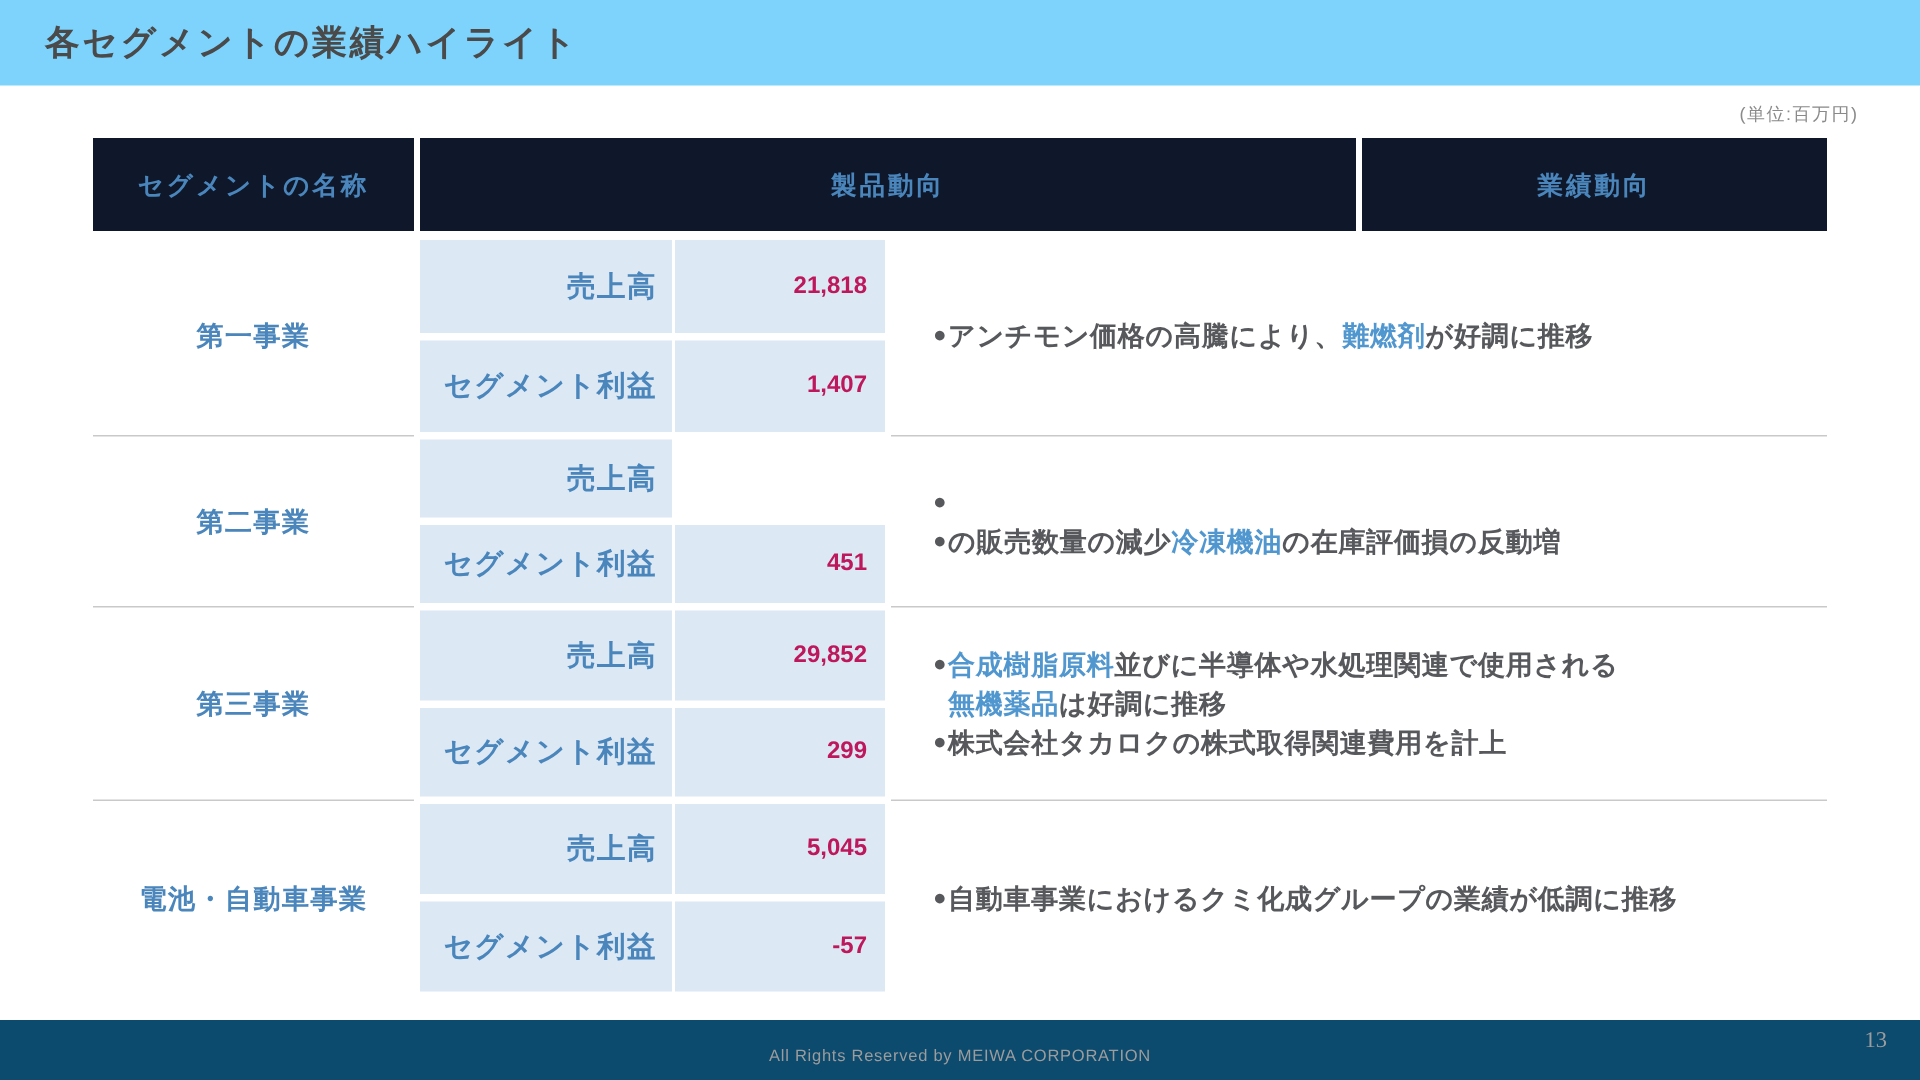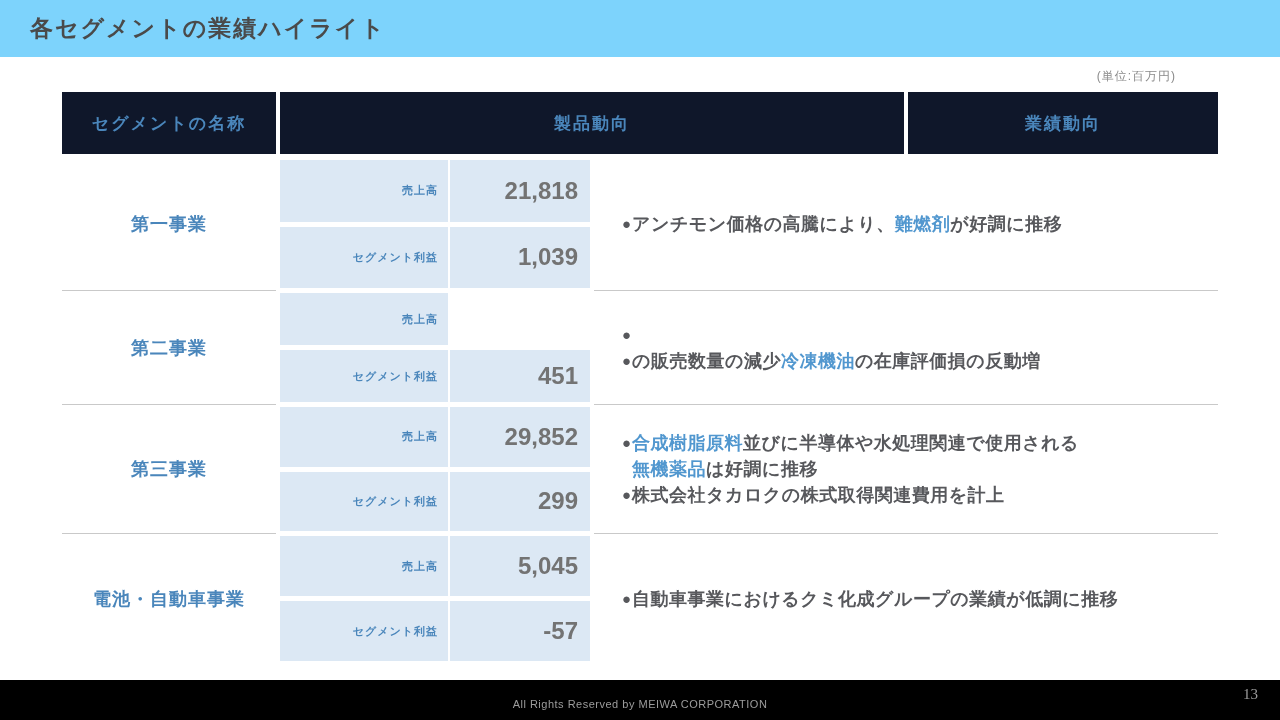--- a/index.html
+++ b/index.html
@@ -11,21 +11,21 @@
   
   .titlebar {
     height:57px; background:#7dd3fc; display:flex; align-items:center;
     padding-left:30px;
   }
   .titlebar h1 {
     font-size:23px; font-weight:bold; color:#4a4a4a; letter-spacing:2px;
   }
   
   .unit-note {
-    text-align:right; padding-right:104px; margin-top:11px;
+    text-align:right; padding-right:41px; margin-top:11px;
     font-size:12px; color:#8a8a8a; letter-spacing:1px;
   }
   
   .table { margin:7px 0 0 62px; width:1156px; }
   .thead { display:flex; gap:4px; height:62px; margin-bottom:3px; }
   .thead .hcell {
     background:#0f172a; color:#4a86bb; font-weight:bold; font-size:17px;
     display:flex; align-items:center; justify-content:center; letter-spacing:2px;
   }
   .h-seg  { width:214px; }
@@ -35,43 +35,43 @@
   .r1 { height:133px; } .r2 { height:114px; } .r3 { height:129px; } .r4 { height:130px; }
   .name-cell {
     width:214px; display:flex; align-items:center; justify-content:center;
     color:#4a86bb; font-weight:bold; font-size:18px; letter-spacing:1px;
   }
   .perf-col {
     width:310px; display:flex; flex-direction:column; gap:5px; padding:3px 0 2px 0;
   }
   .perf-sub { flex:1; display:flex; gap:2px; }
   .perf-label {
-    width:168px; background:#dce8f4; color:#4a86bb; font-weight:bold; font-size:11px;
+    width:168px; background:#dce8f4; color:#4a86bb; font-weight:bold; font-size:19px;
     display:flex; align-items:center; justify-content:flex-end; padding-right:10px;
     letter-spacing:1px;
   }
   .perf-value {
-    width:140px; background:#dce8f4; color:#737373; font-weight:bold; font-size:24px;
+    width:140px; background:#dce8f4; color:#be185d; font-weight:bold; font-size:16px;
     display:flex; align-items:center; justify-content:flex-end; padding-right:12px;
   }
   .product-cell {
     width:624px; display:flex; flex-direction:column; justify-content:center;
     padding-left:28px; padding-right:4px;
   }
   .bt { border-top:1px solid #c9c9c9; }
   .bullet { display:flex; align-items:flex-start; }
   .bullet .mark { font-size:15px; color:#57585c; line-height:26px; margin-right:1px; }
   .bullet .btxt {
     font-size:18px; font-weight:bold; color:#57585c; line-height:26px; letter-spacing:0.5px;
   }
   .bullet .btxt .hl { color:#5197cf; }
   
   .footerbar {
     position:absolute; left:0; bottom:0; width:1280px; height:40px;
-    background:#000000; display:flex; align-items:center;
+    background:#0c4a6e; display:flex; align-items:center;
   }
   .copyright {
     position:absolute; left:0; width:100%; text-align:center; top:18px;
     font-size:11px; color:#9c9c9c; letter-spacing:0.5px;
   }
   .pagenum {
     position:absolute; right:22px; top:6px; font-size:15px; color:#9c9c9c;font-family:Liberation Serif, serif;
   }
 </style>
 </head>
@@ -92,21 +92,21 @@
 
   <div class="trow r1">
     <div class="name-cell">第一事業</div>
     <div class="perf-col">
       <div class="perf-sub">
         <div class="perf-label">売上高</div>
         <div class="perf-value">21,818</div>
       </div>
       <div class="perf-sub">
         <div class="perf-label">セグメント利益</div>
-        <div class="perf-value">1,039</div>
+        <div class="perf-value">1,407</div>
       </div>
     </div>
     <div class="product-cell">
         <div class="bullet">
           <span class="mark">●</span>
           <span class="btxt"><span>アンチモン価格の高騰により、</span><span class="hl">難燃剤</span><span>が好調に推移</span></span>
         </div>
       </div>
   </div>
 

